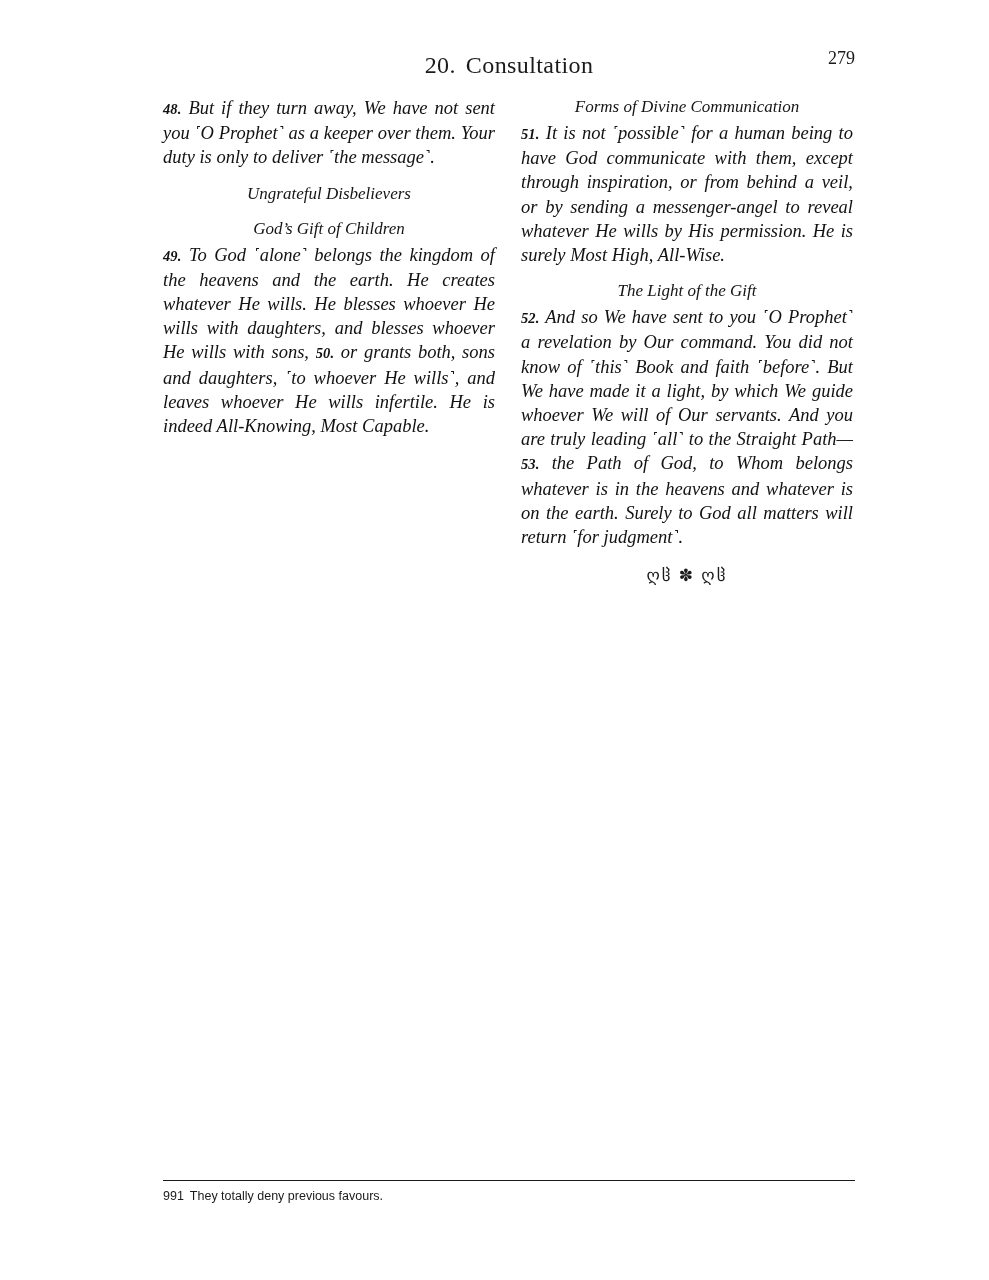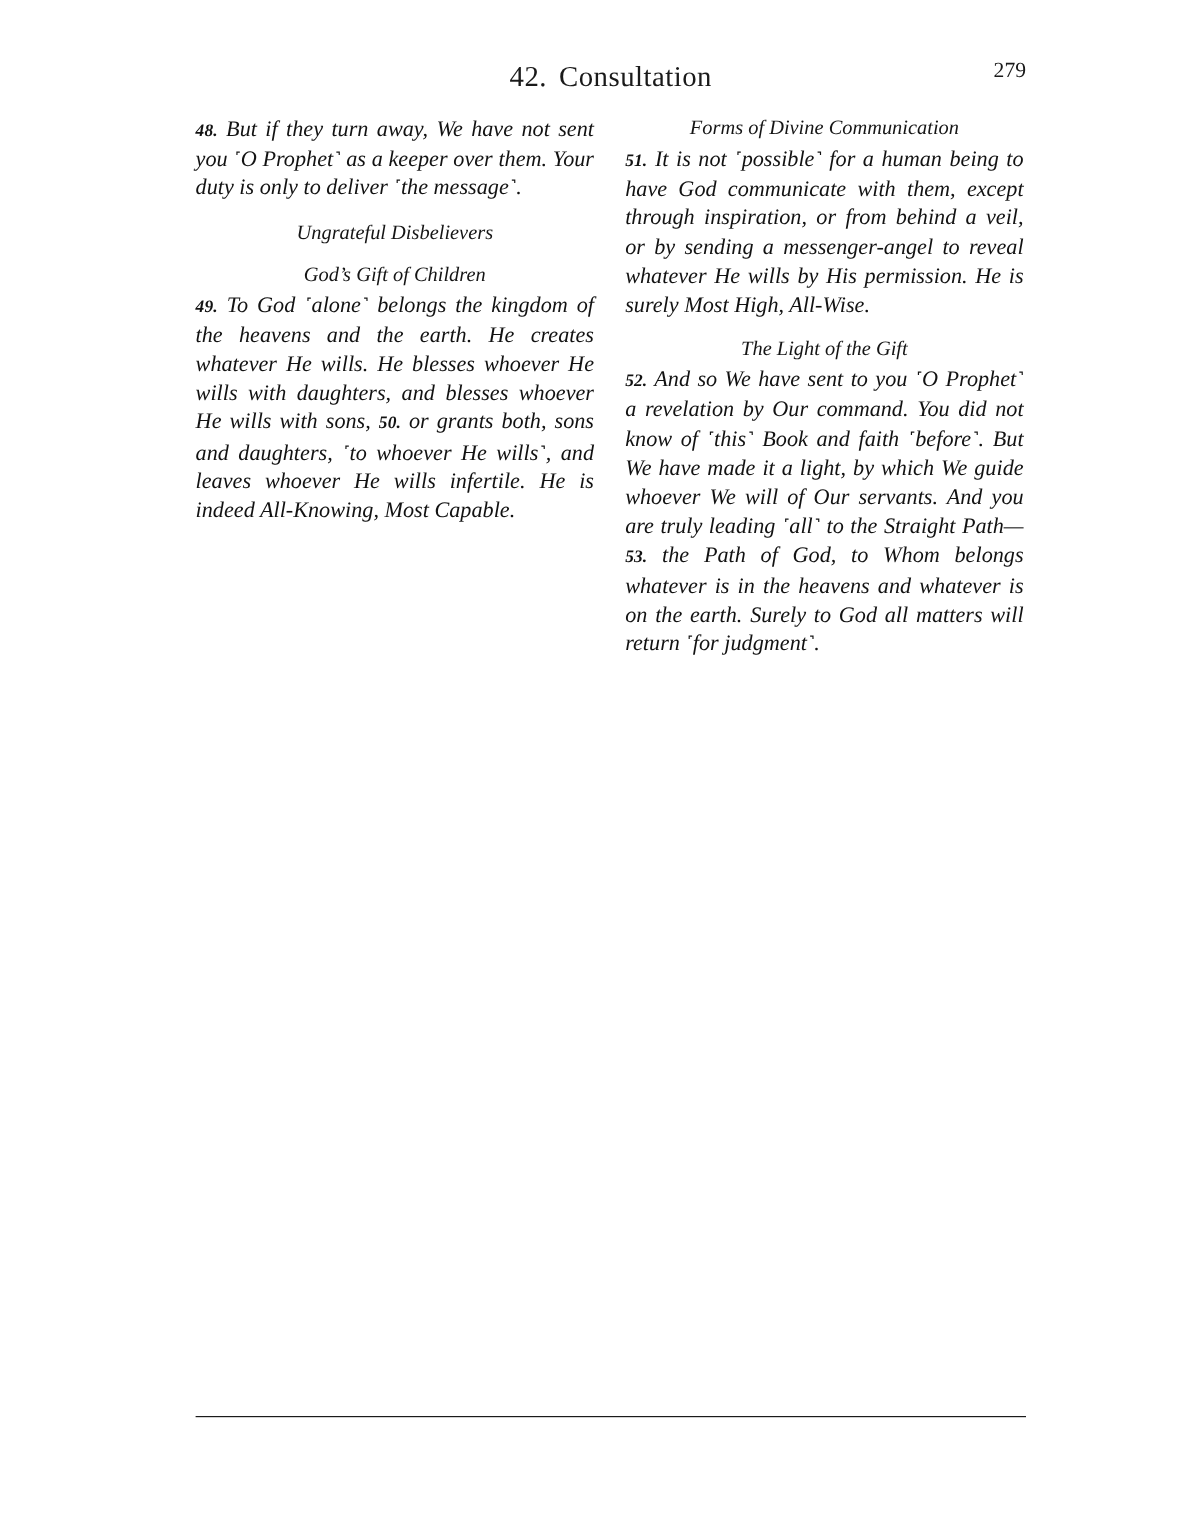--- a/index.html
+++ b/index.html
@@ -133,21 +133,21 @@
     margin-right: 6px;
   }
 </style>
 </head>
 <body>
 
 <div class="page">
 
   <div class="header">
     <div class="header-title">
-      <span class="chapter-num">42.</span><span>Consultation</span>
+      <span class="chapter-num">20.</span><span>Consultation</span>
     </div>
     <div class="page-number">279</div>
   </div>
 
   <div class="columns">
 
     <div class="col col-left">
 
       <p class="verse-block">
         <span class="vnum">48</span><span> But if they turn away, We have not sent you ˹O Prophet˺ as a keeper over them. Your duty is only to deliver ˹the message˺.</span>
@@ -171,22 +171,26 @@
       <p class="verse-block">
         <span class="vnum">51</span><span> It is not ˹possible˺ for a human being to have God communicate with them, except through inspiration, or from behind a veil, or by sending a messenger-angel to reveal whatever He wills by His permission. He is surely Most High, All-Wise.</span>
       </p>
 
       <div class="section-heading">The Light of the Gift</div>
 
       <p class="verse-block">
         <span class="vnum">52</span><span> And so We have sent to you ˹O Prophet˺ a revelation by Our command. You did not know of ˹this˺ Book and faith ˹before˺. But We have made it a light, by which We guide whoever We will of Our servants. And you are truly leading ˹all˺ to the Straight Path— </span><span class="vnum">53</span><span> the Path of God, to Whom belongs whatever is in the heavens and whatever is on the earth. Surely to God all matters will return ˹for judgment˺.</span>
       </p>
 
+      <div class="ornament">ღჱ ✽ ღჱ</div>
 
     </div>
 
   </div>
 
   <div class="footnote-area">
     <div class="footnote-rule"></div>
+    <div class="footnote">
+      <span class="fn-num">991</span><span>They totally deny previous favours.</span>
+    </div>
   </div>
 
 </div>
 
 </body></html>

